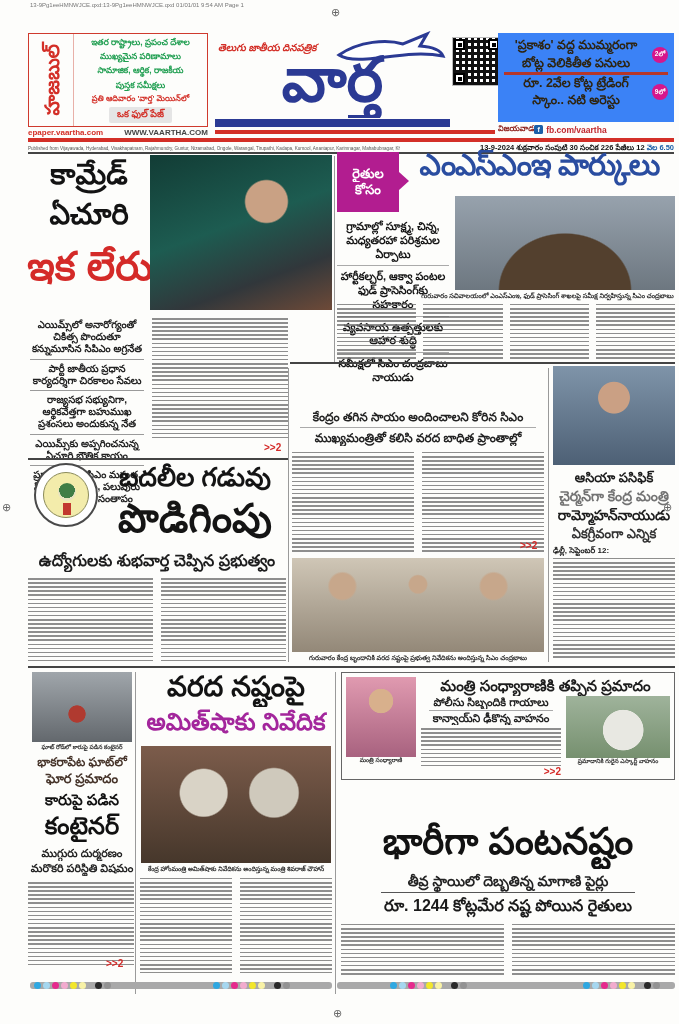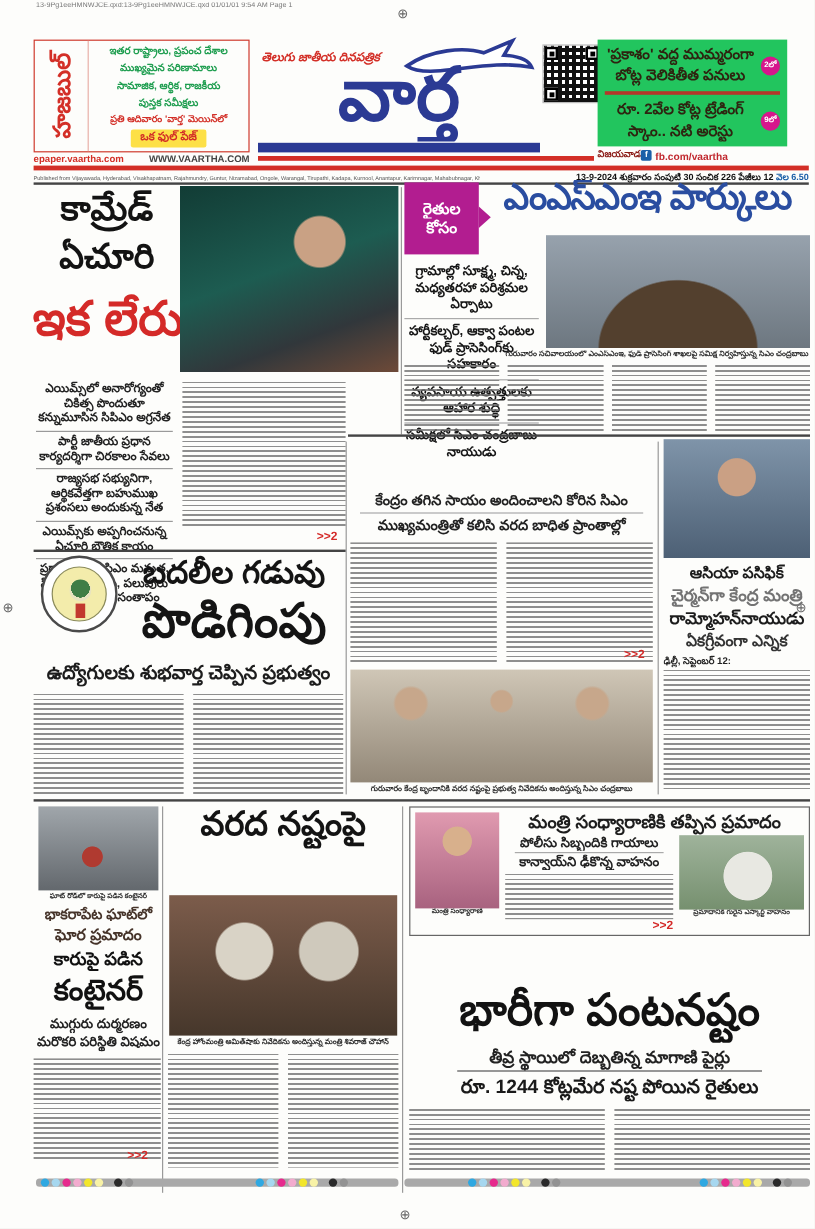--- a/index.html
+++ b/index.html
@@ -80,21 +80,21 @@
   <div class="abs" style="left:28px;top:33px;width:180px;height:94px;border:1.5px solid #cf3a2e;display:flex;box-sizing:border-box;">
     <div style="width:44px;display:flex;align-items:center;justify-content:center;border-right:1px solid #e8b0a8;">
       <span style="writing-mode:vertical-rl;transform:rotate(180deg);color:#d32f27;font-weight:800;font-size:20px;">హజబుల్</span>
     </div>
     <div style="flex:1;padding:3px 2px;display:flex;flex-direction:column;justify-content:space-between;text-align:center;">
       <div class="clip" style="font-size:8.5px;font-weight:bold;color:#1f9e50;">ఇతర రాష్ట్రాలు, ప్రపంచ దేశాల</div>
       <div class="clip" style="font-size:8.5px;font-weight:bold;color:#1f9e50;">ముఖ్యమైన పరిణామాలు</div>
       <div class="clip" style="font-size:8.5px;font-weight:bold;color:#1f9e50;">సామాజిక, ఆర్థిక, రాజకీయ</div>
       <div class="clip" style="font-size:8.5px;font-weight:bold;color:#1f9e50;">పుస్తక సమీక్షలు</div>
       <div class="clip" style="font-size:8px;font-weight:bold;color:#d32f27;">ప్రతి ఆదివారం 'వార్త' మెయిన్‌లో</div>
-      <div style="align-self:center;background:#fde047;color:#d32f27;font-weight:800;font-size:9.5px;padding:1px 8px;border-radius:2px;">ఒక ఫుల్ పేజ్</div>
+      <div style="align-self:center;background:#e5e5e5;color:#d32f27;font-weight:800;font-size:9.5px;padding:1px 8px;border-radius:2px;">ఒక ఫుల్ పేజ్</div>
     </div>
   </div>
   <div class="abs" style="left:28px;top:128px;width:180px;display:flex;justify-content:space-between;font-size:8px;font-weight:bold;">
     <span style="color:#d32f27;">epaper.vaartha.com</span>
     <span style="color:#444;">WWW.VAARTHA.COM</span>
   </div>
 
   <div class="abs clip" style="left:218px;top:42px;width:150px;font-size:10px;font-weight:bold;font-style:italic;color:#d32f27;">తెలుగు జాతీయ దినపత్రిక</div>
   <span class="abs" style="left:335px;top:31px;">
     <svg width="112" height="32" viewBox="0 0 112 32">
@@ -104,21 +104,21 @@
   <div class="abs ctr clip" style="left:215px;top:48px;width:235px;height:70px;font-size:62px;font-weight:900;color:#2b3a94;line-height:1.02;">వార్త</div>
   <div class="abs" style="left:215px;top:119px;width:235px;height:8px;background:#2b3a94;"></div>
   <div class="abs" style="left:215px;top:130px;width:280px;height:4px;background:#d32f27;"></div>
 
   <div class="abs qr" style="left:452px;top:37px;width:47px;height:47px;">
     <span class="fnd" style="left:1px;top:1px;"></span>
     <span class="fnd" style="right:1px;top:1px;"></span>
     <span class="fnd" style="left:1px;bottom:1px;"></span>
   </div>
 
-  <div class="abs" style="left:498px;top:33px;width:158px;height:89px;background:#22c55e;box-sizing:border-box;padding:4px 6px;display:flex;flex-direction:column;justify-content:space-between;">
+  <div class="abs" style="left:498px;top:33px;width:176px;height:89px;background:#3b82f6;box-sizing:border-box;padding:4px 6px;display:flex;flex-direction:column;justify-content:flex-start;">
     <div style="display:flex;align-items:center;gap:4px;">
       <div class="teaser-txt">
         <div class="clip">'ప్రకాశం' వద్ద ముమ్మరంగా</div>
         <div class="clip">బోట్ల వెలికితీత పనులు</div>
       </div>
       <span class="badge">2లో</span>
     </div>
     <div style="height:2.5px;background:#b5372a;"></div>
     <div style="display:flex;align-items:center;gap:4px;">
       <div class="teaser-txt">
@@ -228,20 +228,21 @@
   <div class="abs ctr clip" style="left:28px;top:755px;width:108px;height:16px;font-size:12px;font-weight:bold;color:#46342a;">భాకరాపేట ఘాట్‌లో</div>
   <div class="abs ctr clip" style="left:28px;top:771px;width:108px;height:17px;font-size:13px;font-weight:bold;color:#46342a;">ఘోర ప్రమాదం</div>
   <div class="abs ctr clip" style="left:28px;top:791px;width:108px;height:20px;font-size:15px;font-weight:900;color:#111;">కారుపై పడిన</div>
   <div class="abs ctr clip" style="left:28px;top:812px;width:108px;height:30px;font-size:24px;font-weight:900;color:#111;">కంటైనర్</div>
   <div class="abs ctr clip" style="left:28px;top:847px;width:108px;height:14px;font-size:11px;font-weight:bold;color:#222;">ముగ్గురు దుర్మరణం</div>
   <div class="abs ctr clip" style="left:28px;top:862px;width:108px;height:14px;font-size:11px;font-weight:bold;color:#222;">మరొకరి పరిస్థితి విషమం</div>
   <div class="abs lines" style="left:28px;top:882px;width:106px;height:86px;"></div>
   <div class="abs more" style="left:106px;top:958px;">&gt;&gt;2</div>
 
   <div class="abs ctr clip" style="left:140px;top:671px;width:192px;height:36px;font-size:28px;font-weight:900;color:#131313;">వరద నష్టంపై</div>
+  <div class="abs ctr clip" style="left:140px;top:708px;width:192px;height:34px;font-size:24px;font-weight:900;color:#a3269c;">అమిత్‌షాకు నివేదిక</div>
   <div class="photo ph-amitshah" style="left:141px;top:746px;width:190px;height:117px;"></div>
   <div class="abs cap clip" style="left:138px;top:865px;width:196px;height:9px;font-size:6.3px;">కేంద్ర హోంమంత్రి అమిత్‌షాకు నివేదికను అందిస్తున్న మంత్రి శివరాజ్ చౌహాన్</div>
   <div class="abs flex2" style="left:140px;top:878px;width:192px;height:95px;">
     <div class="lines"></div>
     <div class="lines"></div>
   </div>
 
   <div class="abs" style="left:341px;top:672px;width:334px;height:108px;border:1.5px solid #666;box-sizing:border-box;padding:4px;display:flex;gap:5px;">
     <div style="width:70px;flex:none;">
       <div class="ph-sandhya" style="width:70px;height:80px;"></div>

